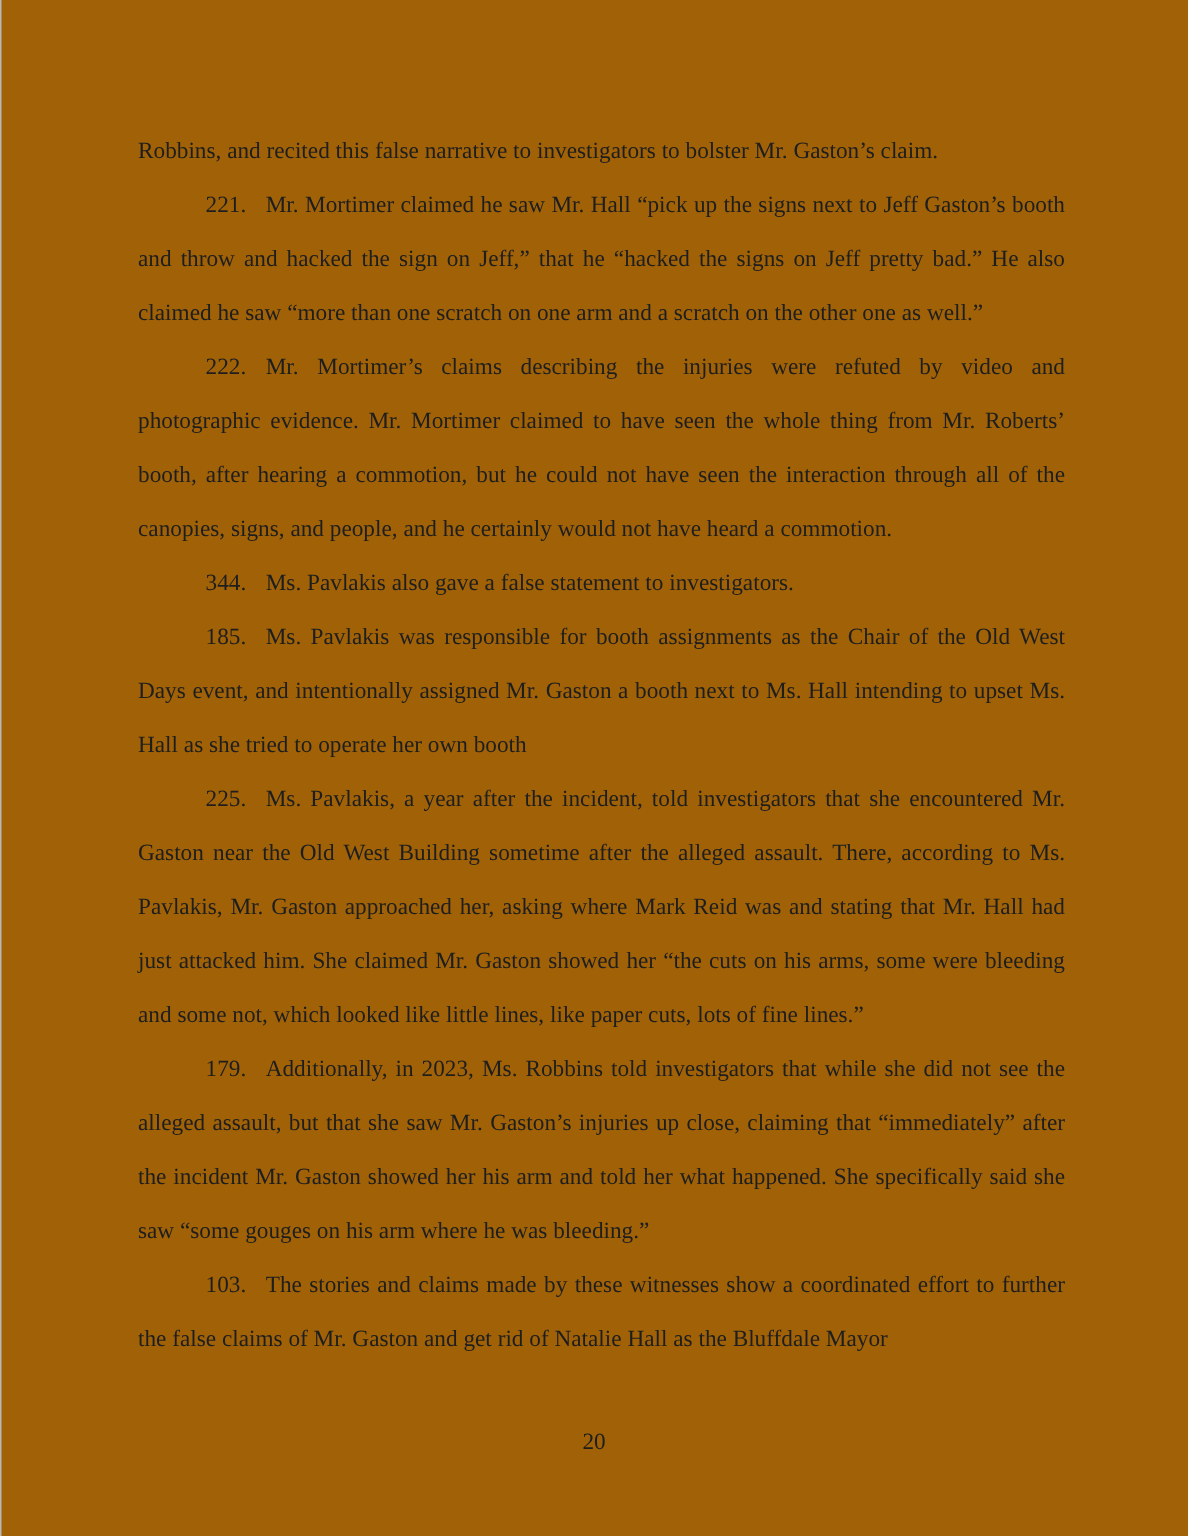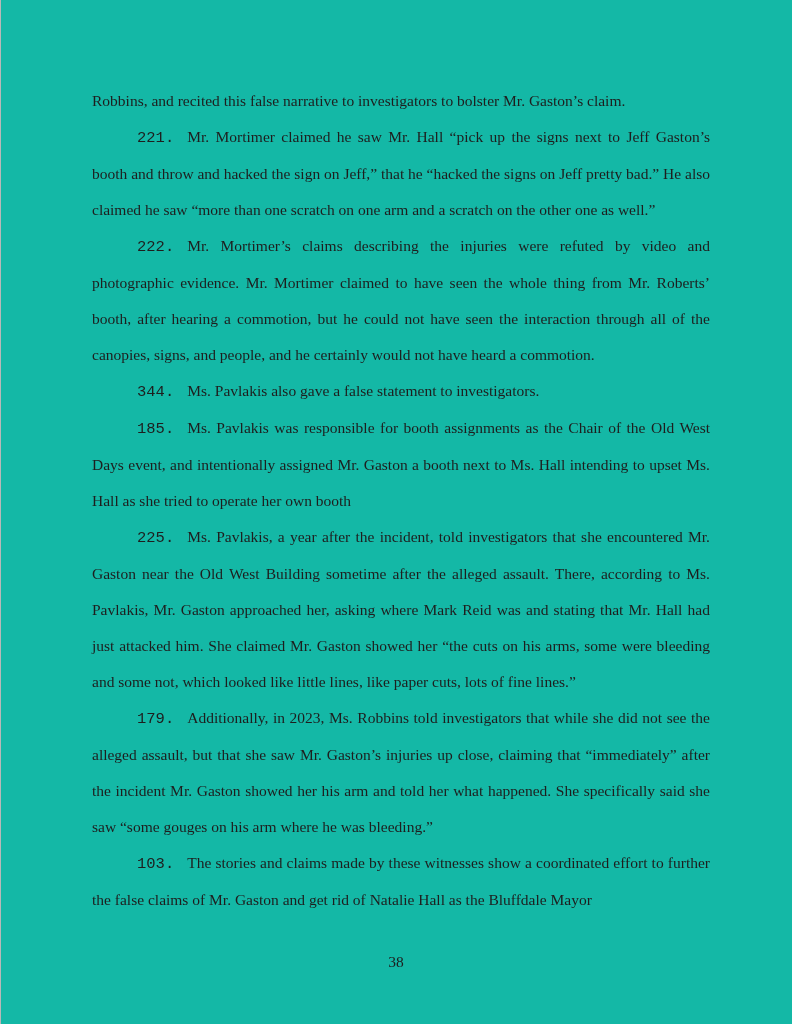--- a/index.html
+++ b/index.html
@@ -4,21 +4,21 @@
 <style>
   html, body {
     margin: 0;
     padding: 0;
     background: #ffffff;
   }
   .page {
     position: relative;
     width: 792px;
     height: 1024px;
-    background: #14b8a6;
+    background: #a16207;
     overflow: hidden;
     font-family: "Liberation Serif", "DejaVu Serif", serif;
     color: #1e1e1e;
     font-size: 15.5px;
     line-height: 36px;
   }
   .edge-line {
     position: absolute;
     left: 0;
     top: 0;
@@ -39,21 +39,20 @@
   }
   .para {
     margin: 0;
     text-align: justify;
     text-indent: 45px;
   }
   .pnum {
     display: inline-block;
     margin-right: 13px;
     text-indent: 0;
-    font-family: Liberation Mono, monospace;
   }
   .page-footer {
     position: absolute;
     top: 953px;
     left: 0;
     width: 792px;
     text-align: center;
     line-height: normal;
   }
 </style>
@@ -74,14 +73,14 @@
 
     <p class="para"><span class="pnum">185.</span><span>Ms. Pavlakis was responsible for booth assignments as the Chair of the Old West Days event, and intentionally assigned Mr. Gaston a booth next to Ms. Hall intending to upset Ms. Hall as she tried to operate her own booth</span></p>
 
     <p class="para"><span class="pnum">225.</span><span>Ms. Pavlakis, a year after the incident, told investigators that she encountered Mr. Gaston near the Old West Building sometime after the alleged assault. There, according to Ms. Pavlakis, Mr. Gaston approached her, asking where Mark Reid was and stating that Mr. Hall had just attacked him. She claimed Mr. Gaston showed her “the cuts on his arms, some were bleeding and some not, which looked like little lines, like paper cuts, lots of fine lines.”</span></p>
 
     <p class="para"><span class="pnum">179.</span><span>Additionally, in 2023, Ms. Robbins told investigators that while she did not see the alleged assault, but that she saw Mr. Gaston’s injuries up close, claiming that “immediately” after the incident Mr. Gaston showed her his arm and told her what happened. She specifically said she saw “some gouges on his arm where he was bleeding.”</span></p>
 
     <p class="para"><span class="pnum">103.</span><span>The stories and claims made by these witnesses show a coordinated effort to further the false claims of Mr. Gaston and get rid of Natalie Hall as the Bluffdale Mayor</span></p>
   </div>
 
-  <div class="page-footer">38</div>
+  <div class="page-footer">20</div>
 </div>
 
 </body></html>

